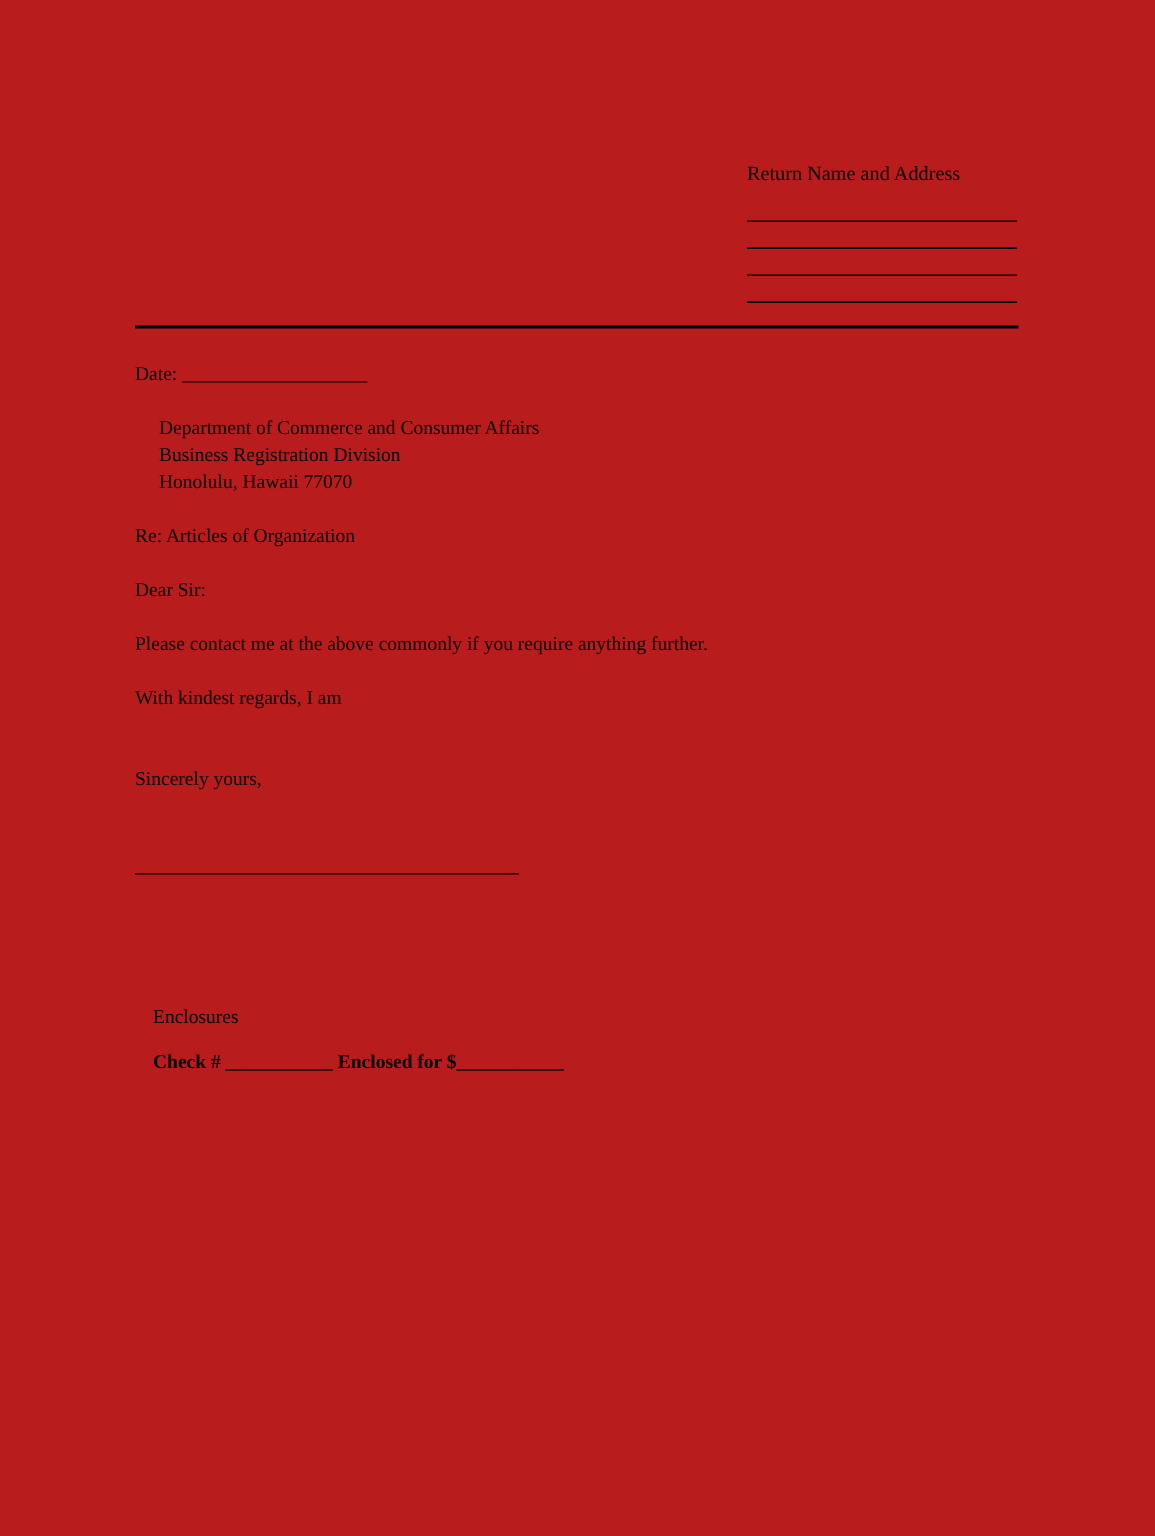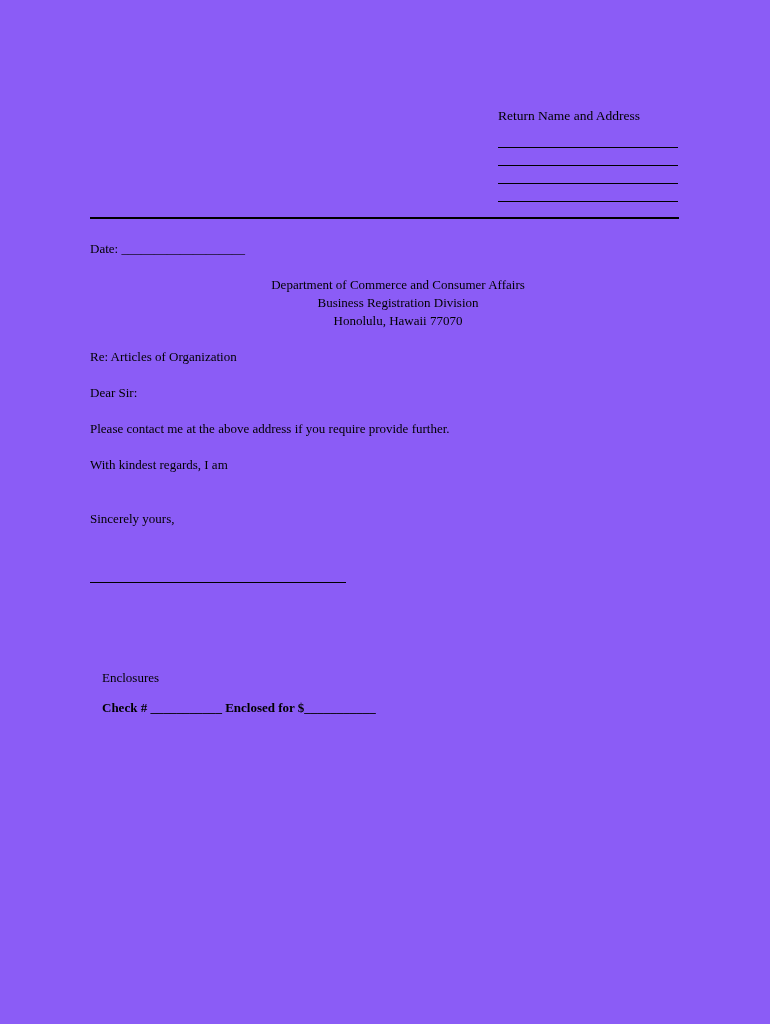--- a/index.html
+++ b/index.html
@@ -12,21 +12,21 @@
     height: 1024px;
     font-family: "Liberation Serif", "DejaVu Serif", serif;
     color: #000000;
     position: relative;
     overflow: hidden;
   }
   .page {
     position: relative;
     width: 770px;
     height: 1024px;
-    background: #8b5cf6;
+    background: #b91c1c;
   }
   
   .return-block {
     position: absolute;
     left: 498px;
     top: 108px;
     width: 182px;
   }
   .return-title {
     font-size: 13.5px;
@@ -58,21 +58,20 @@
     top: 240px;
     width: 600px;
     font-size: 13px;
     line-height: 18px;
   }
   .para {
     margin: 0 0 18px 0;
   }
   .block {
     margin: 0 0 18px 16px;
-    text-align: center;
   }
   .block div {
     margin: 0;
   }
   .spacer-sm { height: 18px; }
   .spacer-md { height: 36px; }
   .spacer-lg { height: 54px; }
   .sig-line {
     width: 256px;
     height: 0;
@@ -110,21 +109,21 @@
       <div>Department of Commerce and Consumer Affairs</div>
       <div>Business Registration Division</div>
       <div>Honolulu, Hawaii 77070</div>
     </div>
 
     <div class="para">Re: Articles of Organization</div>
 
     <div class="para">Dear Sir:</div>
 
 
-    <div class="para">Please contact me at the above address if you require provide further.</div>
+    <div class="para">Please contact me at the above commonly if you require anything further.</div>
 
     <div class="para">With kindest regards, I am</div>
 
     <div class="spacer-sm"></div>
 
     <div class="para">Sincerely yours,</div>
 
     <div class="spacer-md"></div>
 
     <div class="sig-line"></div>

